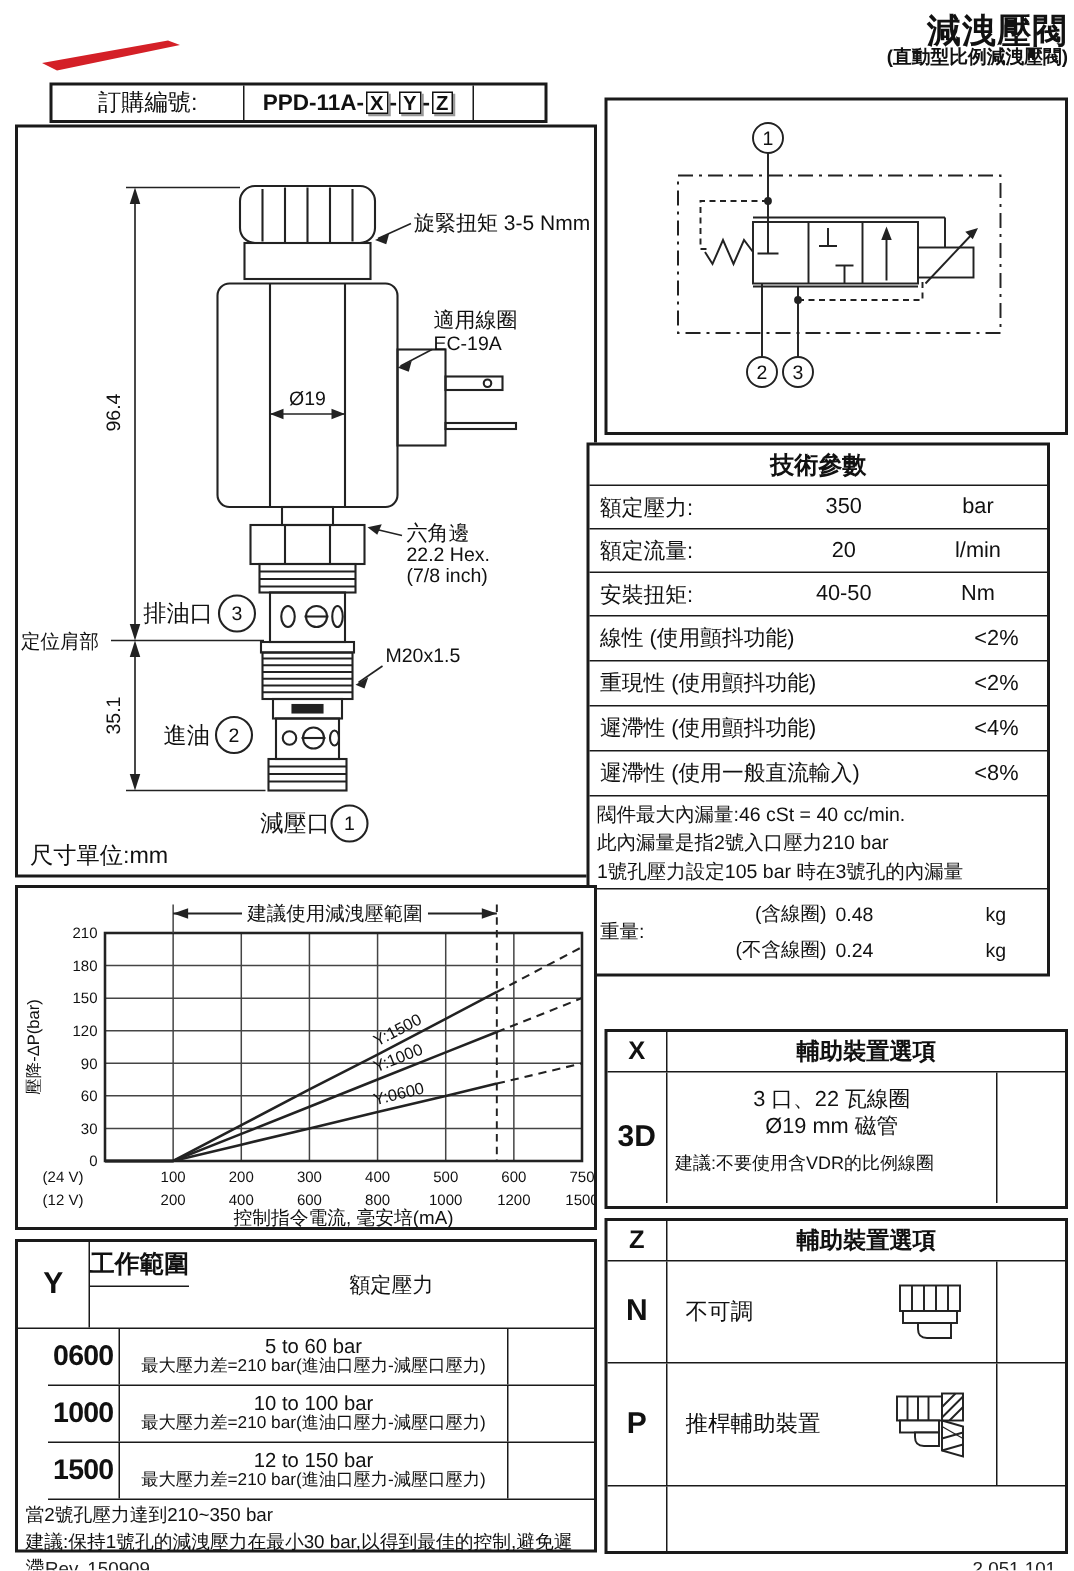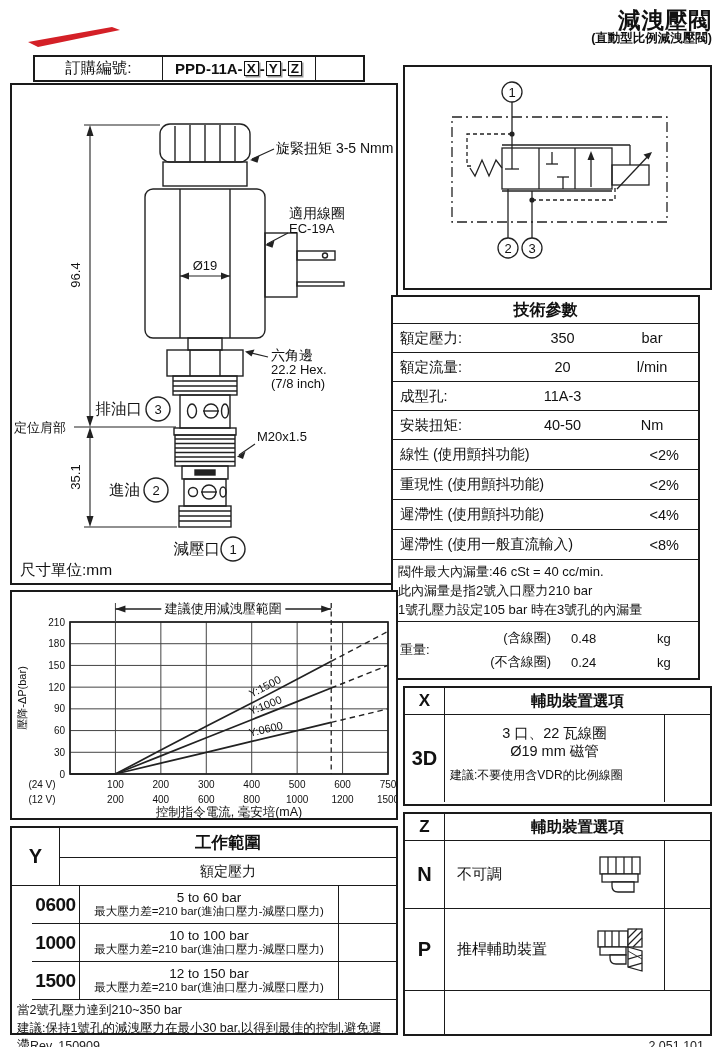--- a/index.html
+++ b/index.html
@@ -58,21 +58,21 @@
   .v .val{flex:1;text-align:center;}
   .v .u{width:78px;text-align:center;}
   .p .l{flex:1;}
   .p .val{padding-right:12px;}
   .tt-leak{height:62px;border-bottom:1.5px solid #1a1a1a;font-size:13px;line-height:1.45;padding:3px 5px;}
   .tt-weight{height:56px;display:flex;align-items:center;font-size:13px;}
   .tt-weight .wl{width:58px;padding-left:7px;}
   .wrows{flex:1;}
   .wrow{display:flex;height:24px;align-items:center;}
   .wrow .ws{width:100px;text-align:right;}
-  .wrow .wv{width:72px;padding-left:20px;}
+  .wrow .wv{width:72px;padding-left:6px;}
   .wrow .wu{padding-left:34px;}
 
   
   .opt{position:absolute;border:2px solid #1a1a1a;background:#fff;left:403px;width:309px;}
   .opt-h{display:flex;height:27px;border-bottom:1.8px solid #1a1a1a;}
   .opt-h .key{width:40px;border-right:1.5px solid #1a1a1a;display:flex;align-items:center;justify-content:center;font-weight:bold;font-size:17px;}
   .opt-h .ttl{flex:1;display:flex;align-items:center;justify-content:center;font-weight:bold;font-size:15.5px;}
   .opt-r{display:flex;border-bottom:1.5px solid #1a1a1a;}
   .opt-r.last{border-bottom:none;}
   .opt-r .key{width:40px;border-right:1.5px solid #1a1a1a;display:flex;align-items:center;justify-content:center;font-weight:bold;font-size:20px;}
@@ -82,21 +82,21 @@
   .x-mid .dl{font-size:14.5px;text-align:center;line-height:1.25;}
   .x-mid .dnote{font-size:12px;padding:7px 0 0 5px;}
   .z-mid{display:flex;align-items:center;}
   .z-mid .ztxt{font-size:15px;padding-left:12px;}
   .z-mid svg{margin-left:auto;margin-right:16px;}
 
   
   .work{position:absolute;left:10px;top:826px;width:388px;height:209px;border:2px solid #1a1a1a;background:#fff;}
   .wt-h{display:flex;height:58px;border-bottom:1.5px solid #1a1a1a;}
   .wt-key{width:48px;border-right:1.5px solid #1a1a1a;display:flex;align-items:center;justify-content:center;font-weight:bold;font-size:20px;}
-  .wt-hr{flex:1;display:flex;flex-direction:column;justify-content:space-between;}
+  .wt-hr{flex:1;display:flex;flex-direction:row;justify-content:space-between;}
   .wt-t1{height:30px;border-bottom:1.5px solid #1a1a1a;font-weight:bold;font-size:16.5px;display:flex;align-items:center;justify-content:center;}
   .wt-t2{flex:1;font-size:14px;display:flex;align-items:center;justify-content:center;}
   .wt-r{display:flex;height:38px;border-bottom:1.5px solid #1a1a1a;margin-left:20px;}
   .wt-r .code{width:48px;border-right:1.5px solid #1a1a1a;font-weight:bold;font-size:19px;letter-spacing:-0.5px;display:flex;align-items:center;justify-content:center;}
   .wt-r .mid{flex:1;display:flex;flex-direction:column;justify-content:center;text-align:center;}
   .wt-r .rng{font-size:13.5px;line-height:1.12;}
   .wt-r .nt{font-size:11.5px;line-height:1.2;}
   .wt-r .tail{width:58px;border-left:1.5px solid #1a1a1a;}
   .wt-note{font-size:12.5px;line-height:1.4;padding:2px 5px;}
 </style>
@@ -286,25 +286,20 @@
     <div class="tt-title">技術參數</div>
     <div class="tt-row v">
         <span class="l">額定壓力:</span>
         <span class="val">350</span>
         <span class="u">bar</span>
       </div>
     <div class="tt-row v">
         <span class="l">額定流量:</span>
         <span class="val">20</span>
         <span class="u">l/min</span>
-      </div>
-    <div class="tt-row v">
-        <span class="l">成型孔:</span>
-        <span class="val">11A-3</span>
-        <span class="u"></span>
       </div>
     <div class="tt-row v">
         <span class="l">安裝扭矩:</span>
         <span class="val">40-50</span>
         <span class="u">Nm</span>
       </div>
     <div class="tt-row p">
         <span class="l">線性 (使用顫抖功能)</span>
         <span class="val">&lt;2%</span>
       </div>

